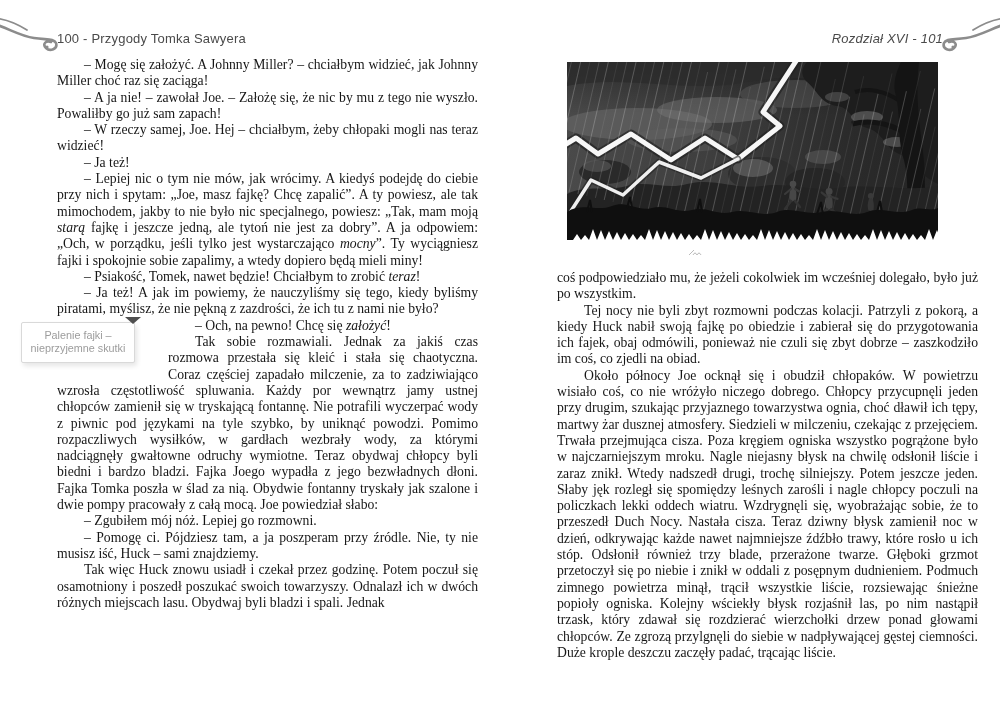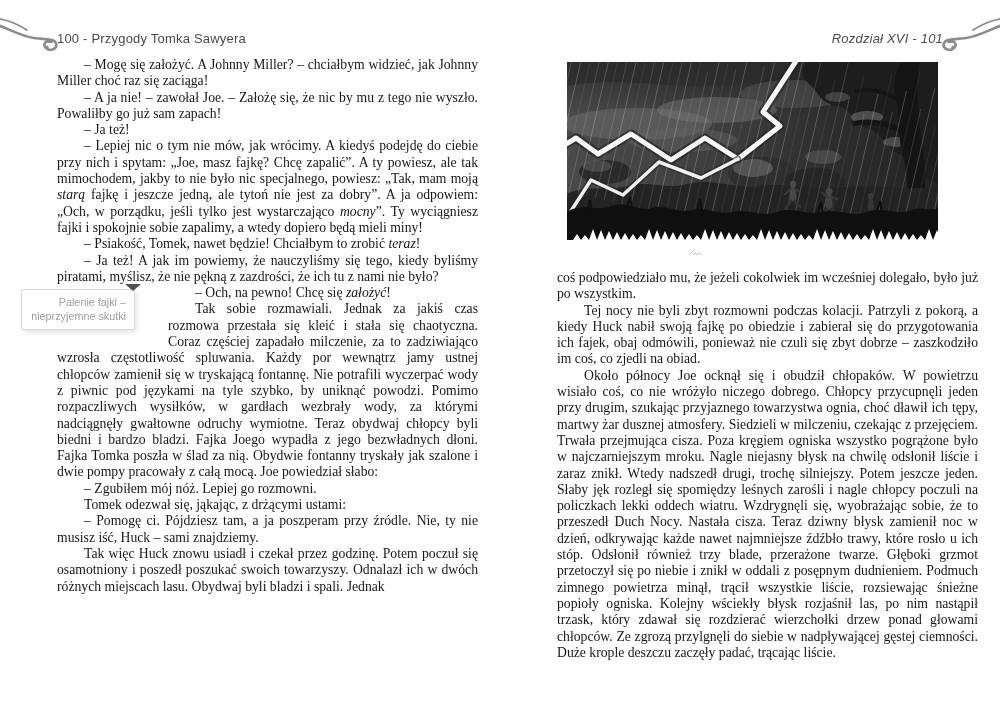--- a/index.html
+++ b/index.html
@@ -28,21 +28,21 @@
 
   
   .note-float{float:left;display:block;width:147px;height:62px;
               margin:1px 0 0 -36px;position:relative;}
   .note-box{position:absolute;left:0;top:3px;display:block;width:96px;
             padding:6px 8px;background:#ffffff;border:1px solid #d9d9d9;
             border-radius:2px;box-shadow:2px 3px 5px rgba(0,0,0,.10);
             font-family:"Liberation Sans",sans-serif;font-size:10.8px;
             line-height:13.5px;color:var(--note_gray,#9c9c9c);
             text-align:right;text-indent:0;}
-  .note-line{display:block;}
+  .note-line{display:block;text-align:center;}
   .note-arrow{position:absolute;left:104px;top:-2px;width:0;height:0;
               border-left:8px solid transparent;border-right:8px solid transparent;
               border-top:7px solid #4f4f4f;}
 
   
   .illustration{position:absolute;left:567px;top:62px;width:371px;height:178px;}
   .illustration svg{display:block;width:100%;height:100%;}
   .sketch-mark{position:absolute;left:688px;top:243px;}
 </style>
 </head>
@@ -62,34 +62,34 @@
     <circle cx="47" cy="33" r="1.6" fill="#8c8c8c"></circle>
   </svg>
 </div>
 
 <div class="running-head head-left">100 - Przygody Tomka Sawyera</div>
 <div class="running-head head-right">Rozdział XVI - 101</div>
 
 <div class="page-text left-text">
     <p><span>– Mogę się założyć. A Johnny Miller? – chciałbym widzieć, jak Johnny Miller choć raz się zaciąga!</span></p>
     <p><span>– A ja nie! – zawołał Joe. – Założę się, że nic by mu z tego nie wyszło. Powaliłby go już sam zapach!</span></p>
+    <p><span>– W rzeczy samej, Joe. Hej – chciałbym, żeby chłopaki mogli nas teraz widzieć!</span></p>
     <p><span>– Ja też!</span></p>
     <p><span>– Lepiej nic o tym nie mów, jak wrócimy. A kiedyś podejdę do ciebie przy nich i spytam: „Joe, masz fajkę? Chcę zapalić”. A ty powiesz, ale tak mimochodem, jakby to nie było nic specjalnego, powiesz: „Tak, mam moją </span><em>starą</em><span> fajkę i jeszcze jedną, ale tytoń nie jest za dobry”. A ja odpowiem: „Och, w porządku, jeśli tylko jest wystarczająco </span><em>mocny</em><span>”. Ty wyciągniesz fajki i spokojnie sobie zapalimy, a wtedy dopiero będą mieli miny!</span></p>
     <p><span>– Psiakość, Tomek, nawet będzie! Chciałbym to zrobić </span><em>teraz</em><span>!</span></p>
     <p><span>– Ja też! A jak im powiemy, że nauczyliśmy się tego, kiedy byliśmy piratami, myślisz, że nie pękną z zazdrości, że ich tu z nami nie było?</span></p>
     <p><span class="note-float">
         <span class="note-box">
           <span class="note-line">Palenie fajki –</span>
           <span class="note-line">nieprzyjemne skutki</span>
         </span>
         <span class="note-arrow"></span>
       </span><span>– Och, na pewno! Chcę się </span><em>założyć</em><span>!</span></p>
     <p><span>Tak sobie rozmawiali. Jednak za jakiś czas rozmowa przestała się kleić i stała się chaotyczna. Coraz częściej zapadało milczenie, za to zadziwiająco wzrosła częstotliwość spluwania. Każdy por wewnątrz jamy ustnej chłopców zamienił się w tryskającą fontannę. Nie potrafili wyczerpać wody z piwnic pod językami na tyle szybko, by uniknąć powodzi. Pomimo rozpaczliwych wysiłków, w gardłach wezbrały wody, za którymi nadciągnęły gwałtowne odruchy wymiotne. Teraz obydwaj chłopcy byli biedni i bardzo bladzi. Fajka Joego wypadła z jego bezwładnych dłoni. Fajka Tomka poszła w ślad za nią. Obydwie fontanny tryskały jak szalone i dwie pompy pracowały z całą mocą. Joe powiedział słabo:</span></p>
     <p><span>– Zgubiłem mój nóż. Lepiej go rozmowni.</span></p>
-    <p><span>Tomek odezwał się, jąkając, z drżącymi ustami:</span></p>
     <p><span>– Pomogę ci. Pójdziesz tam, a ja poszperam przy źródle. Nie, ty nie musisz iść, Huck – sami znajdziemy.</span></p>
     <p><span>Tak więc Huck znowu usiadł i czekał przez godzinę. Potem poczuł się osamotniony i poszedł poszukać swoich towarzyszy. Odnalazł ich w dwóch różnych miejscach lasu. Obydwaj byli bladzi i spali. Jednak</span></p>
   </div>
 
 <div class="illustration">
   <svg viewBox="0 0 371 178" preserveAspectRatio="none">
     <defs>
       <linearGradient id="sky" x1="0" y1="0" x2="1" y2="0">
         <stop offset="0" stop-color="#4a4a4a"></stop>
           <stop offset="0.45" stop-color="#3c3c3c"></stop>

